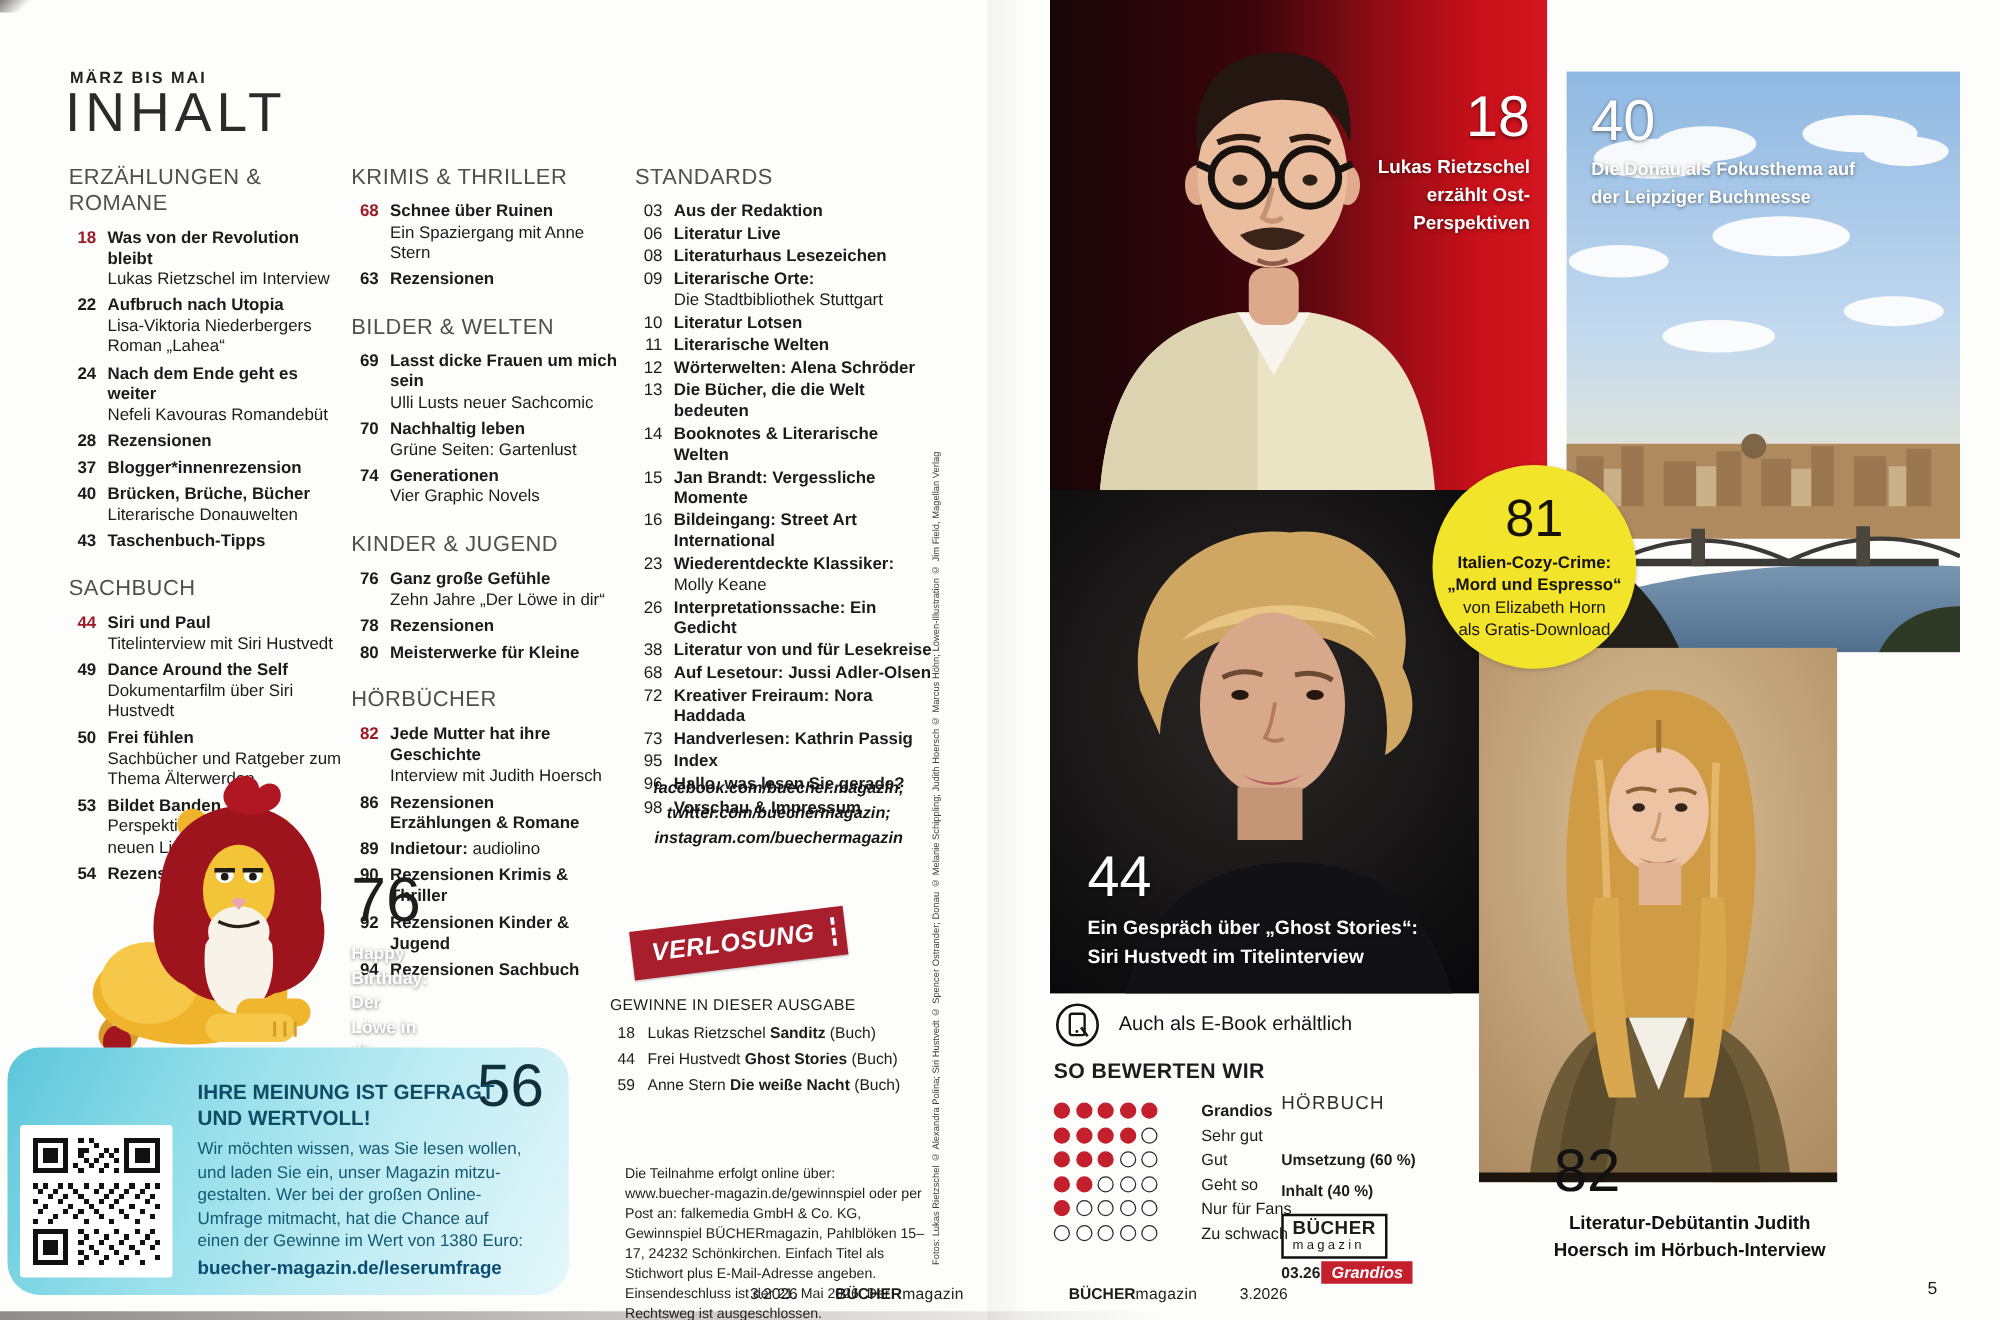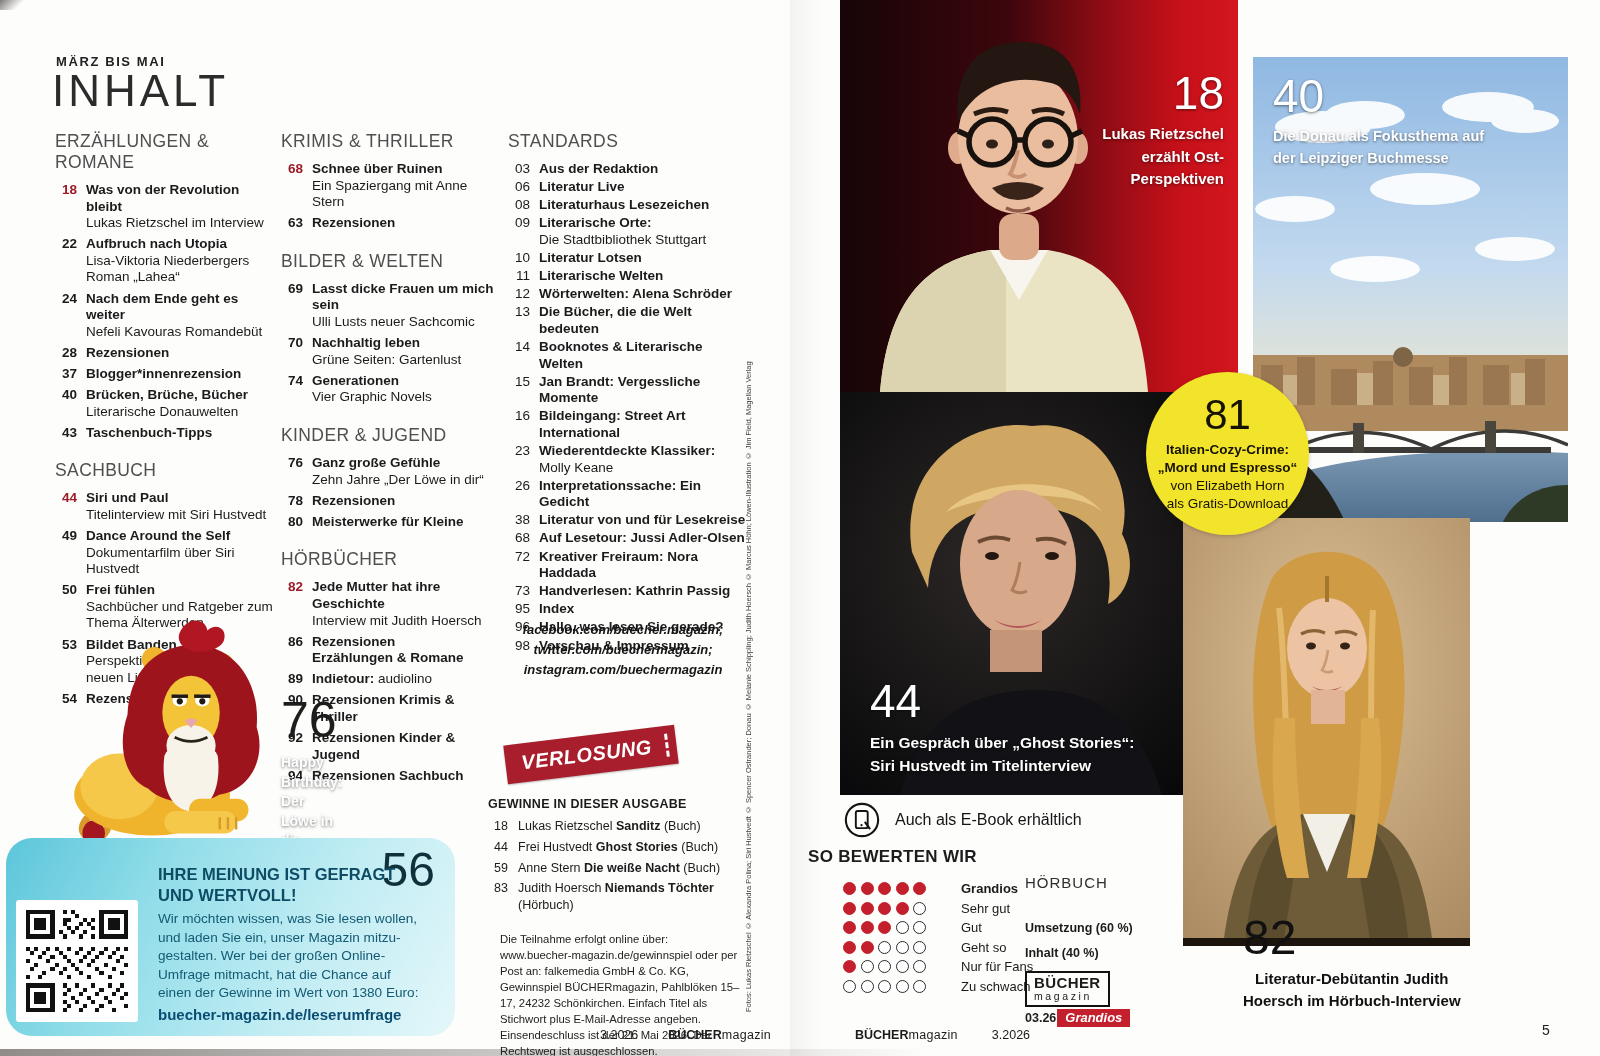--- a/index.html
+++ b/index.html
@@ -35,21 +35,21 @@
   
   .social { position:absolute; left:498px; top:620px; width:250px; text-align:center;
             font-style:italic; font-weight:700; font-size:13px; line-height:1.55; white-space:pre-line; color:#161616; }
 
   
   .vbadge { position:absolute; left:505px; top:735px; transform:rotate(-7deg); background:#a81e2c;
             color:#fff; font-weight:700; font-style:italic; font-size:20px; letter-spacing:.5px;
             padding:8px 8px 8px 16px; box-shadow:0 1px 2px rgba(0,0,0,.25); }
   .vbadge span { display:inline-block; border-right:3px dashed #fff; padding-right:14px; }
   .gewinne { position:absolute; left:488px; top:797px; width:250px; }
-  .gewinne h3 { font-size:12.5px; font-weight:700; letter-spacing:.3px; margin-bottom:7px; }
+  .gewinne h3 { font-size:12.5px; font-weight:400; letter-spacing:.3px; margin-bottom:7px; }
   .gw { display:flex; font-size:12.5px; line-height:1.3; margin-bottom:4.5px; }
   .gw .pg { width:20px; margin-right:10px; font-weight:400; }
   .fineprint { position:absolute; left:500px; top:931px; width:242px; font-size:11.3px; line-height:1.42; color:#222; }
 
   
   .survey { position:absolute; left:6px; top:838px; width:449px; height:198px; border-radius:26px;
             background:linear-gradient(118deg,#5cc6da 0%,#8edce8 30%,#bfecf3 64%,#e4f7fa 100%); }
   .survey .num { position:absolute; right:20px; top:4px; font-size:48px; color:#10303c; }
   .qr-pad { position:absolute; left:10px; top:62px; width:122px; height:122px; background:#fff; border-radius:3px; padding:10px; }
   .survey .stext { position:absolute; left:152px; top:26px; width:282px; }
@@ -90,21 +90,21 @@
   .circle81 .n { font-size:13.5px; font-weight:400; line-height:1.35; white-space:pre-line; color:#171200; }
 
   .cap82 { position:absolute; left:1243px; top:914px; color:#111; }
   .cap82 .num { font-size:48px; line-height:1; }
   .cap82 .lines { margin-top:6px; font-size:15px; font-weight:700; line-height:1.45; white-space:pre-line;text-align:center; }
 
   .ebook { position:absolute; left:843px; top:801px; display:flex; align-items:center; }
   .ebook .ic { width:38px; height:38px; margin-right:14px; }
   .ebook .et { font-size:16px; color:#141414; }
 
-  .rhead { position:absolute; left:808px; top:847px; font-size:17px; font-weight:700; letter-spacing:.3px; }
+  .rhead { position:absolute; left:843px; top:847px; font-size:17px; font-weight:700; letter-spacing:.3px; }
   .rgrid { position:absolute; left:843px; top:879px; }
   .rrow { display:flex; align-items:center; height:19.5px; }
   .dots { display:flex; width:92px; }
   .dot { width:13px; height:13px; border-radius:50%; margin-right:4.5px; background:#fff; border:1.6px solid #2b2b2b; }
   .dot.on { background:#c41f2c; border-color:#c41f2c; }
   .rlabel { margin-left:26px; font-size:13px; color:#1a1a1a; }
   .rlabel.bold { font-weight:700; }
 
   .hb { position:absolute; left:1025px; top:874px; }
   .hb h3 { font-size:15px; font-weight:400; letter-spacing:1px; color:#2e2e2e; margin-bottom:30px; }
@@ -472,24 +472,20 @@
         <div class="gw">
           <span class="pg">44</span>
           <span><span>Frei Hustvedt </span><b>Ghost Stories</b><span> (Buch)</span></span>
         </div>
 
         <div class="gw">
           <span class="pg">59</span>
           <span><span>Anne Stern </span><b>Die weiße Nacht</b><span> (Buch)</span></span>
         </div>
 
-        <div class="gw">
-          <span class="pg">83</span>
-          <span><span>Judith Hoersch </span><b>Niemands Töchter</b><span> (Hörbuch)</span></span>
-        </div>
       </div>
   </div>
   <div class="fineprint">Die Teilnahme erfolgt online über: www.buecher-magazin.de/gewinnspiel oder per Post an: falkemedia GmbH &amp; Co. KG, Gewinnspiel BÜCHERmagazin, Pahlblöken 15–17, 24232 Schönkirchen. Einfach Titel als Stichwort plus E-Mail-Adresse angeben. Einsendeschluss ist der 21. Mai 2026. Der Rechtsweg ist ausgeschlossen.</div>
 
   <div class="survey">
     <div class="num">56</div>
     <div class="qr-pad">
       <svg viewBox="0 0 25 25" shape-rendering="crispEdges">
         <g fill="#111">
           <rect x="0" y="0" width="7" height="7"></rect>

